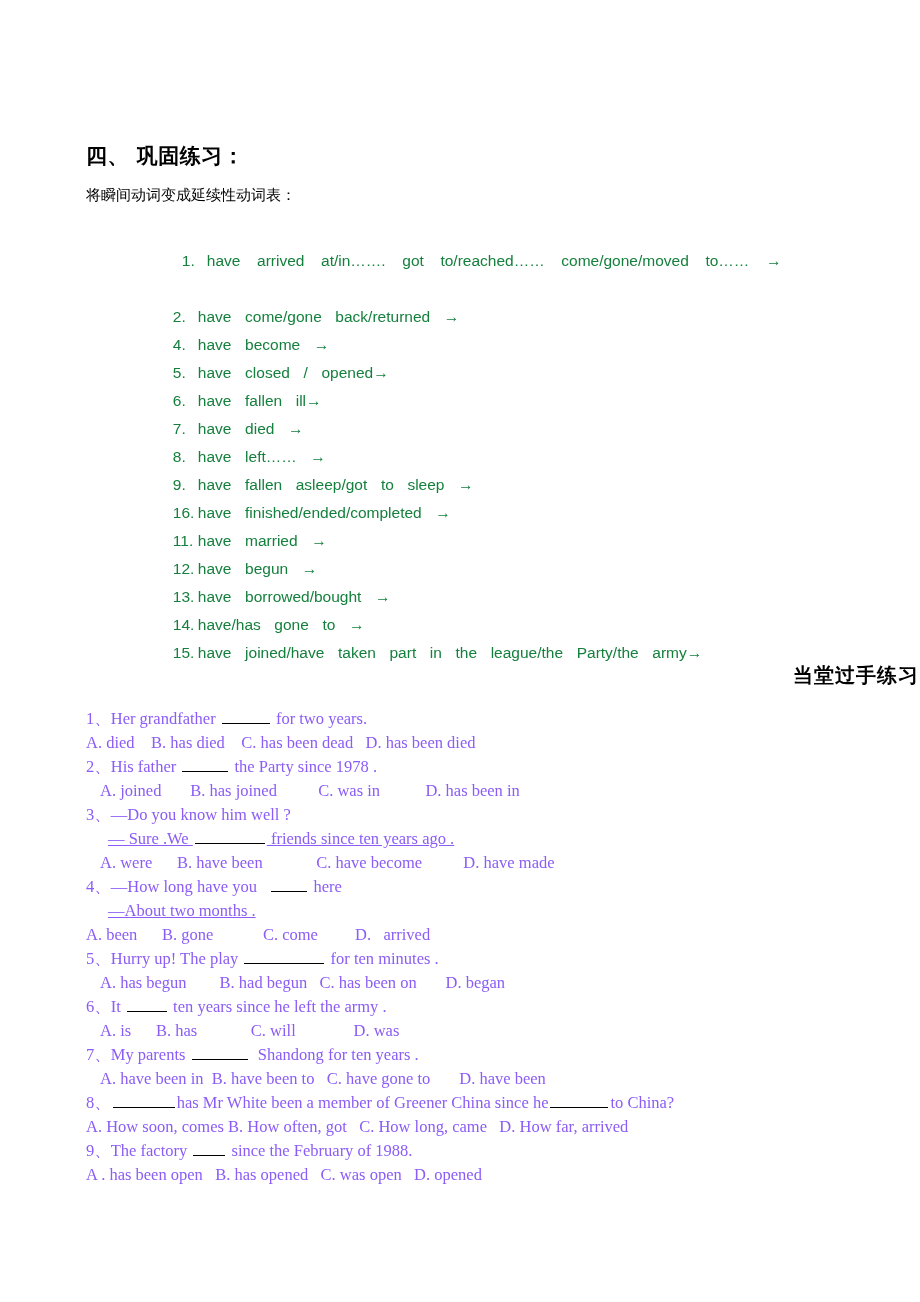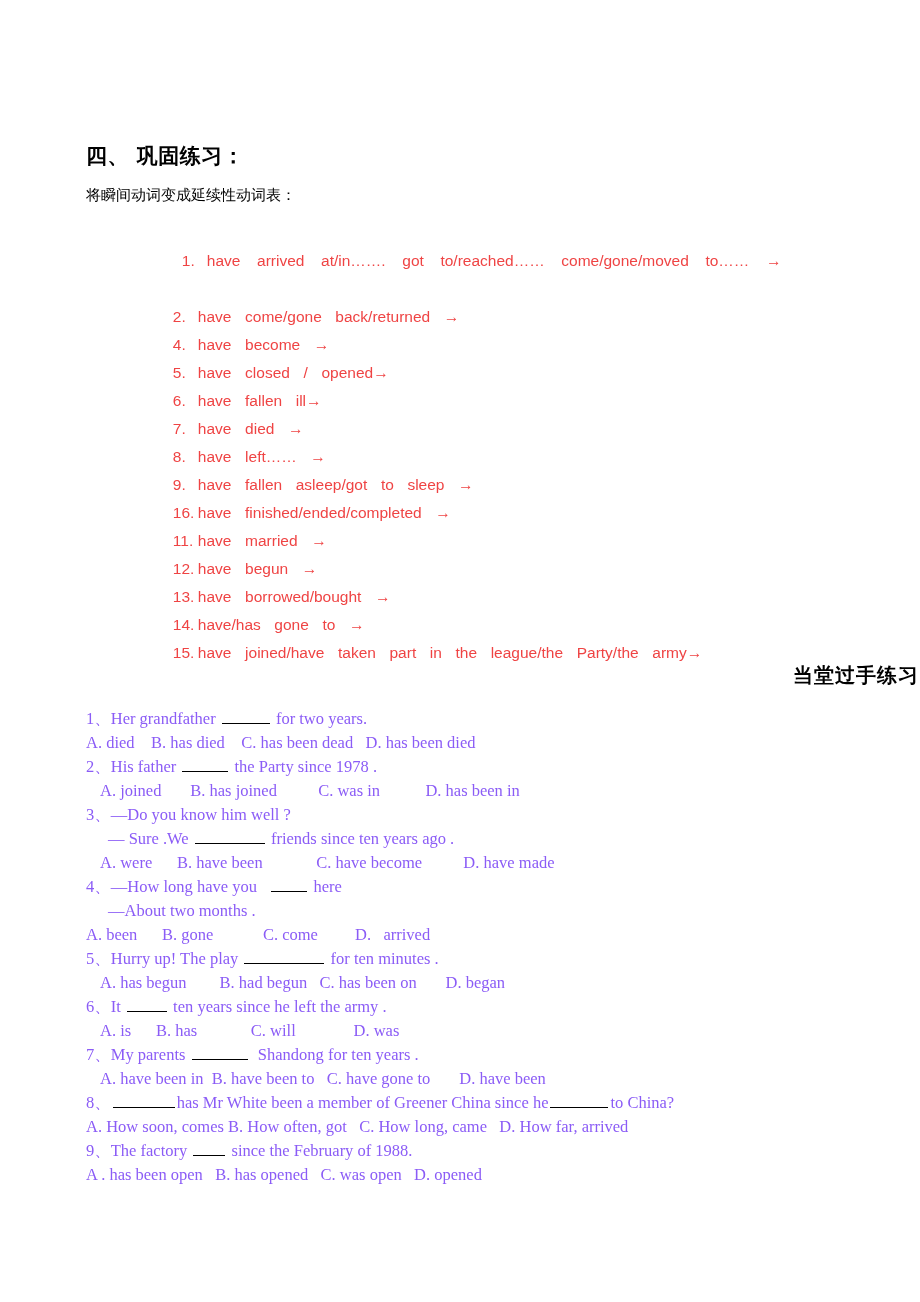--- a/index.html
+++ b/index.html
@@ -53,21 +53,21 @@
     top: 219px;
     width: 700px;
   }
   .verb-item {
     font-family: "Liberation Sans", "DejaVu Sans", sans-serif;
     font-size: 15.5px;
     line-height: 28px;
     height: 28px;
     white-space: pre;
     word-spacing: 2.5px;
-    color: #ef4444;
+    color: #15803d;
   }
   .verb-item.first {
     height: 56px;        
     word-spacing: 4px;
   }
   .verb-item .num {
     display: inline-block;
     min-width: 25px;
   }
 
@@ -95,21 +95,21 @@
   }
   .q-line {
     font-family: "Liberation Serif", "DejaVu Serif", serif;
     font-size: 16.5px;
     line-height: 24px;
     height: 24px;
     white-space: pre;
     color: #8b5cf6;
   }
   .q-line.indent1 { padding-left: 14px; }
-  .q-line.indent2 { padding-left: 22px; }
+  .q-line.indent2 { padding-left: 22px; text-decoration: underline; }
 
   .blank {
     display: inline-block;
     border-bottom: 1px solid #000;
     vertical-align: baseline;
     height: 0.85em;
     margin: 0 2px;
   }
   .blank.w1 { width: 48px; }
   .blank.w2 { width: 46px; }

